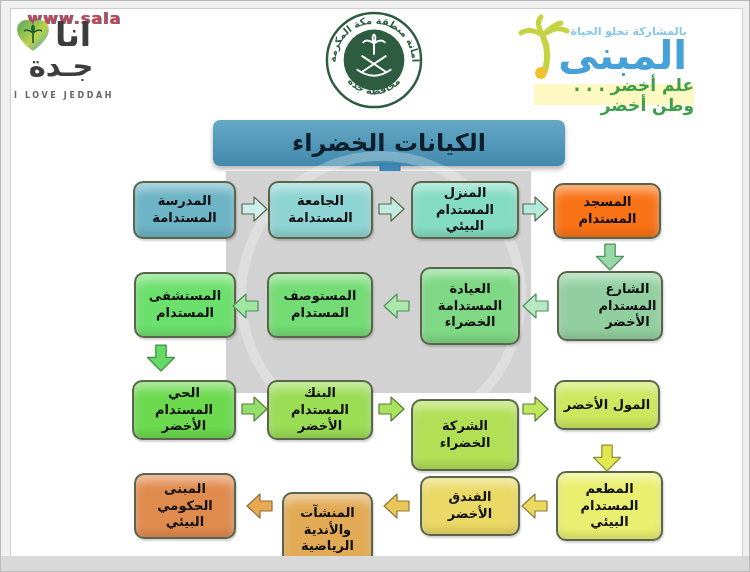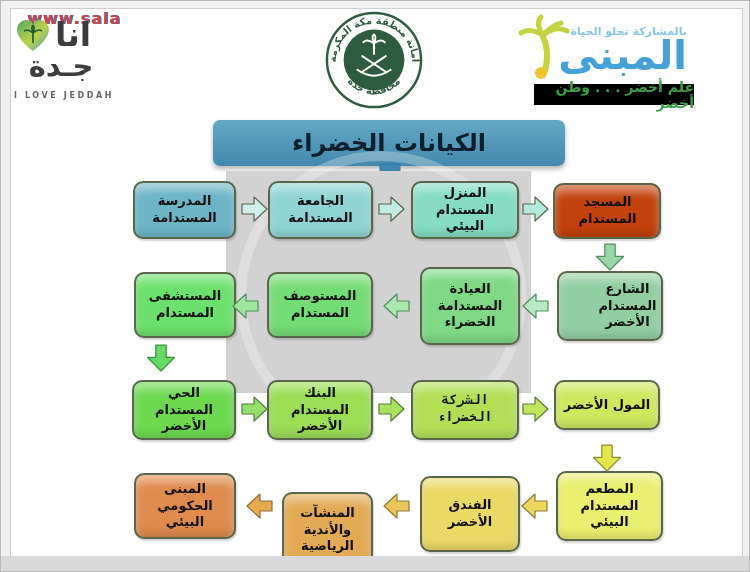--- a/index.html
+++ b/index.html
@@ -14,21 +14,21 @@
   .jd-heart{left:14px;top:17px;}
   .jd-ana{left:54px;top:14px;font-size:33px;font-weight:bold;color:#3d3d3d;direction:rtl;}
   .jd-jeddah{left:10px;top:48px;width:100px;text-align:center;font-size:29px;font-weight:bold;color:#3d3d3d;direction:rtl;letter-spacing:1px;}
   .jd-caption{left:13px;top:90px;font-size:8px;letter-spacing:2.6px;color:#666;font-weight:bold;}
 
   .emblem{left:323px;top:10px;}
 
   .bi-tagline{right:62px;top:24px;font-size:11px;font-weight:bold;color:#85c7e8;direction:rtl;}
   .bi-name{right:62px;top:32px;font-size:40px;font-weight:bold;color:#45a1d8;direction:rtl;line-height:1.1;}
   .bi-palm{right:178px;top:12px;}
-  .bi-slogan{right:55px;top:83px;width:160px;height:21px;background:#000000;display:flex;align-items:center;justify-content:center;font-size:14px;font-weight:bold;color:#3f9e49;direction:rtl;}
+  .bi-slogan{right:55px;top:83px;width:160px;height:21px;background:#fef9c3;display:flex;align-items:center;justify-content:center;font-size:17px;font-weight:bold;color:#3f9e49;direction:rtl;}
 
   
   .title-banner{left:212px;top:119px;width:352px;height:46px;border-radius:7px;
     background:linear-gradient(#65a8c6,#4289ad);box-shadow:0 3px 5px rgba(0,0,0,.3);
     display:flex;align-items:center;justify-content:center;
     font-size:24px;font-weight:bold;color:#0d1f2a;direction:rtl;}
   .title-arrow{left:366px;top:163px;}
 
   
   .grey-panel{left:225px;top:170px;width:305px;height:222px;background:#d2d2d2;}
@@ -47,24 +47,24 @@
   .n-school{left:132px;top:180px;width:103px;height:58px;}
   .n-university{left:267px;top:180px;width:105px;height:58px;}
   .n-home{left:410px;top:180px;width:108px;height:58px;}
   .n-mosque{left:552px;top:182px;width:108px;height:56px;}
   .n-street{left:556px;top:270px;width:106px;height:70px;}
   .n-clinic{left:419px;top:266px;width:100px;height:78px;}
   .n-dispensary{left:266px;top:271px;width:106px;height:66px;}
   .n-hospital{left:133px;top:271px;width:102px;height:66px;}
   .n-district{left:131px;top:379px;width:104px;height:60px;}
   .n-bank{left:266px;top:379px;width:106px;height:60px;}
-  .n-company{left:410px;top:379px;width:108px;height:60px;font-family:Liberation Mono, monospace;}
+  .n-company{left:410px;top:398px;width:108px;height:72px;}
   .n-mall{left:553px;top:379px;width:106px;height:50px;}
   .n-restaurant{left:555px;top:470px;width:107px;height:70px;}
-  .n-hotel{left:419px;top:475px;width:100px;height:76px;}
+  .n-hotel{left:419px;top:475px;width:100px;height:60px;}
   .n-sports{left:281px;top:467px;width:91px;height:76px;}
   .n-government{left:133px;top:472px;width:102px;height:66px;}
 
   .a-h1{left:240px;top:194px;} .a-h2{left:377px;top:194px;} .a-h3{left:521px;top:194px;}
   .a-v1{left:594px;top:242px;}
   .a-h4{left:521px;top:291px;} .a-h5{left:382px;top:291px;} .a-h6{left:231px;top:291px;}
   .a-v2{left:145px;top:343px;}
   .a-h7{left:240px;top:394px;} .a-h8{left:377px;top:394px;} .a-h9{left:521px;top:394px;}
   .a-v3{left:591px;top:443px;}
   .a-h10{left:520px;top:491px;} .a-h11{left:382px;top:491px;} .a-h12{left:245px;top:491px;}
@@ -137,21 +137,21 @@
     <svg width="46" height="33" viewBox="0 0 46 33">
       <polygon points="13,0 33,0 33,12 46,12 23,33 0,12 13,12" stroke="#35769f" stroke-width="1" style="fill: rgb(62, 134, 181);"></polygon>
     </svg>
   </div>
 
   <div class="abs grey-panel"></div>
 
   <div class="abs fbox n-school" style="background: rgb(108, 180, 198);">المدرسة المستدامة</div>
   <div class="abs fbox n-university" style="background: rgb(143, 212, 212);">الجامعة المستدامة</div>
   <div class="abs fbox n-home" style="background: rgb(132, 220, 195);">المنزل المستدام البيئي</div>
-  <div class="abs fbox n-mosque" style="background: #c2410c; padding-left: 6px;">المسجد المستدام</div>
+  <div class="abs fbox n-mosque" style="background: #f97316; padding-left: 6px;">المسجد المستدام</div>
   <div class="abs fbox n-street" style="background: rgb(146, 207, 160); padding-left: 40px;">الشارع المستدام الأخضر</div>
   <div class="abs fbox n-clinic" style="background: rgb(126, 216, 132);">العيادة المستدامة الخضراء</div>
   <div class="abs fbox n-dispensary" style="background: rgb(116, 220, 116);">المستوصف المستدام</div>
   <div class="abs fbox n-hospital" style="background: rgb(108, 224, 108);">المستشفى المستدام</div>
   <div class="abs fbox n-district" style="background: rgb(108, 217, 79);">الحي المستدام الأخضر</div>
   <div class="abs fbox n-bank" style="background: rgb(155, 221, 85);">البنك المستدام الأخضر</div>
   <div class="abs fbox n-company" style="background: rgb(177, 224, 87);">الشركة الخضراء</div>
   <div class="abs fbox n-mall" style="background: rgb(207, 231, 94);">المول الأخضر</div>
   <div class="abs fbox n-restaurant" style="background: rgb(233, 239, 110);">المطعم المستدام البيئي</div>
   <div class="abs fbox n-hotel" style="background: rgb(234, 217, 100);">الفندق الأخضر</div>

